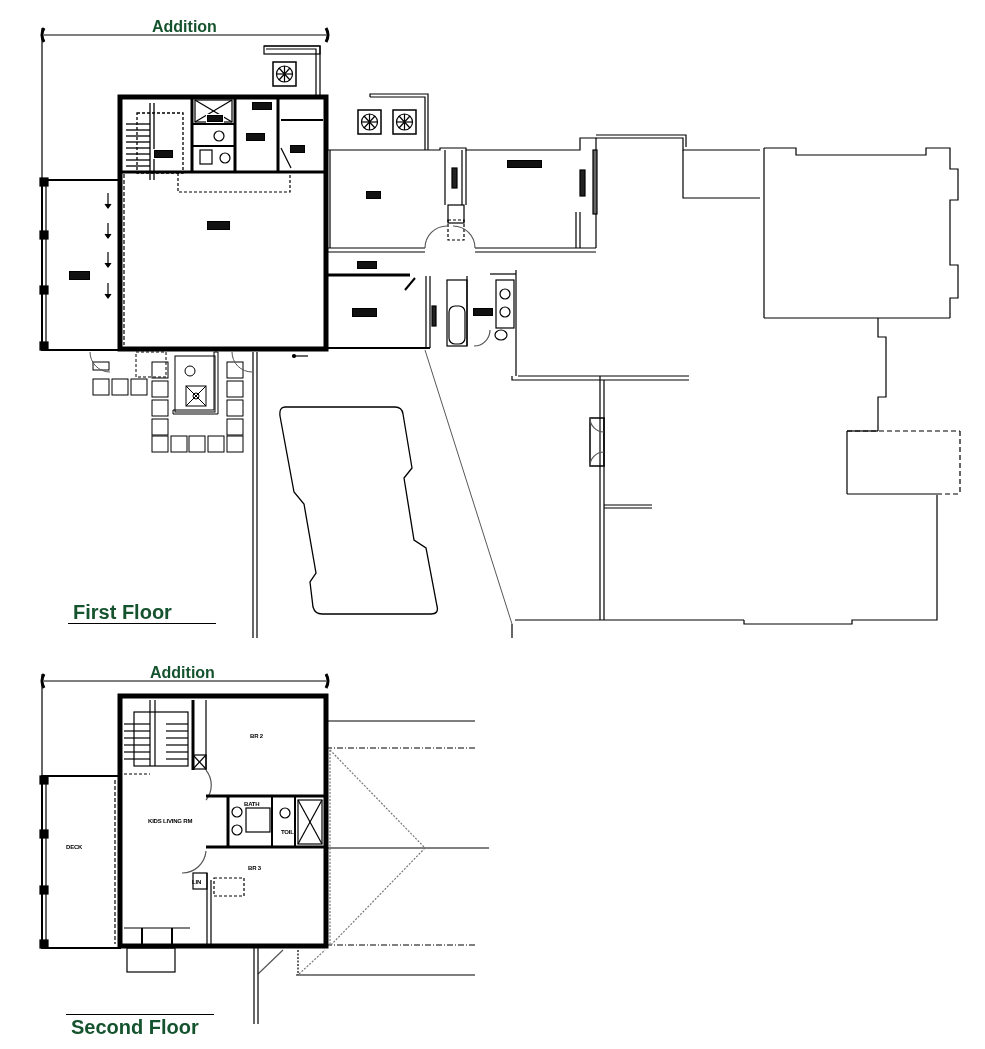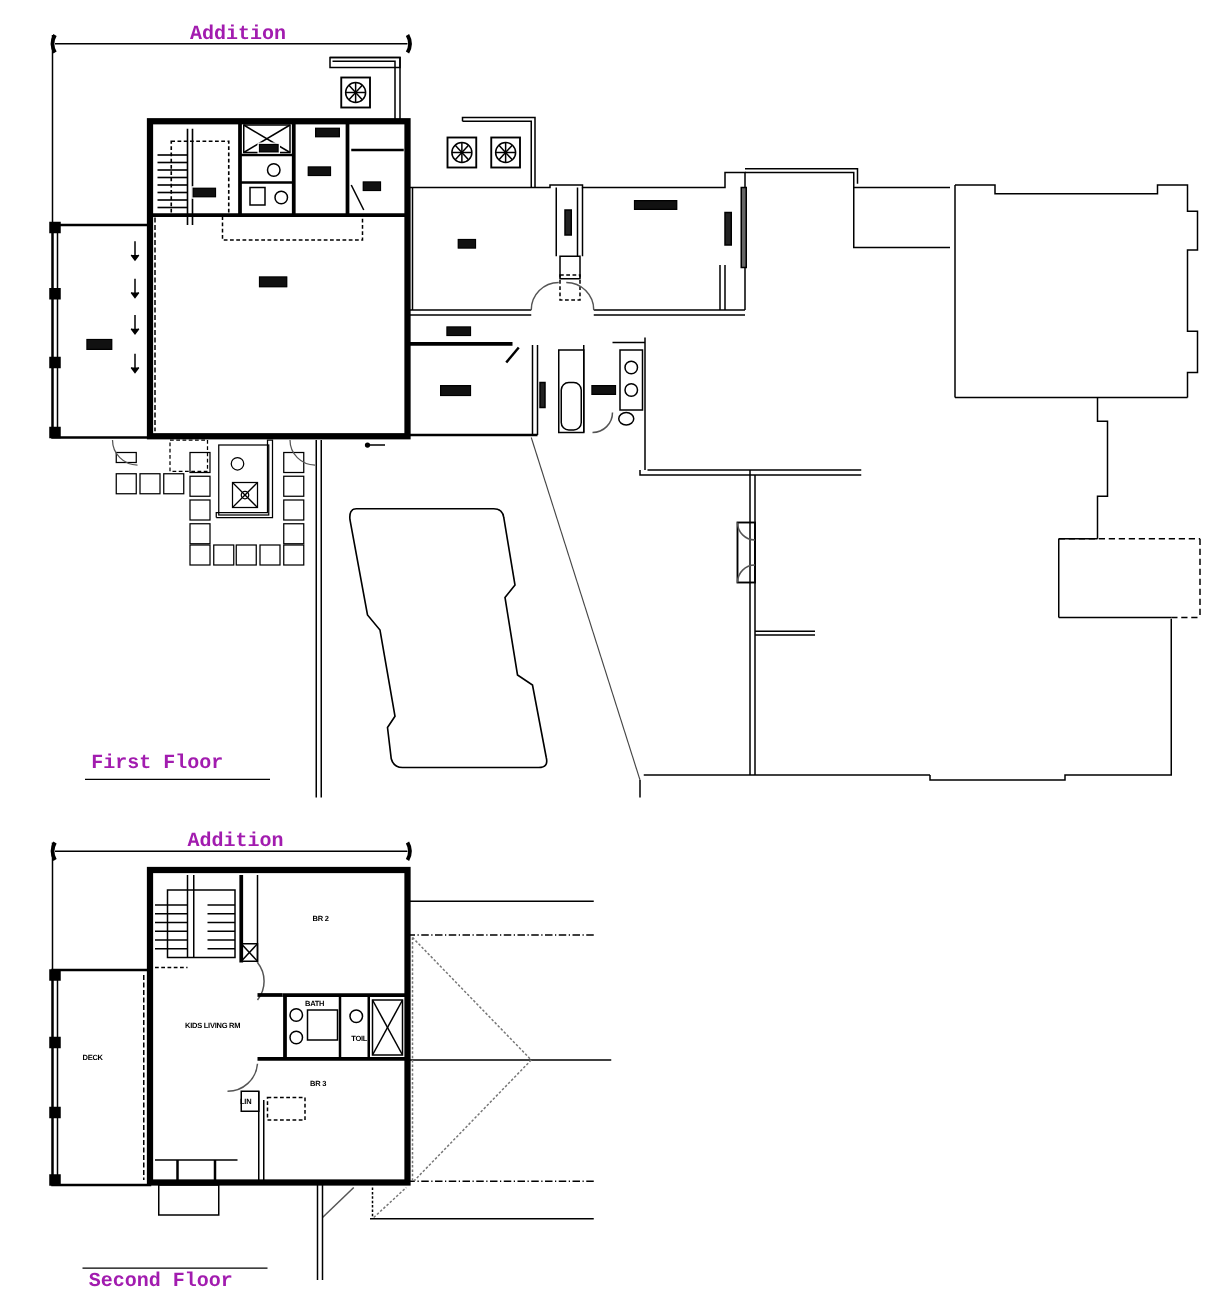--- a/index.html
+++ b/index.html
@@ -1,20 +1,20 @@
 <!DOCTYPE html>
 <html><head>
 <meta charset="utf-8">
 <style>
   html,body{margin:0;padding:0;background:#ffffff;}
   body{width:985px;height:1049px;position:relative;overflow:hidden;font-family:"Liberation Sans",sans-serif;}
   svg{position:absolute;left:0;top:0;}
-  .title{position:absolute;font-family:Liberation Mono, monospace;font-weight:bold;color:#a21caf;}
+  .title{position:absolute;font-family:Liberation Sans, sans-serif;font-weight:bold;color:#14532d;}
   .heading{font-size:16px;}
-  .floor-label{font-size:16px;}
+  .floor-label{font-size:20px;}
   .uline{position:absolute;height:1px;background:#000;}
   .tag{position:absolute;font-size:6px;font-weight:bold;color:#000;white-space:nowrap;letter-spacing:-0.2px;}
   .tagbox{position:absolute;background:#111;border:1px solid #000;outline:1px solid #fff;}
 </style>
 </head>
 <body>
 
 <svg width="985" height="1049" viewBox="0 0 985 1049" xmlns="http://www.w3.org/2000/svg">
   <g fill="none" stroke="#000" stroke-width="1.2">
 

